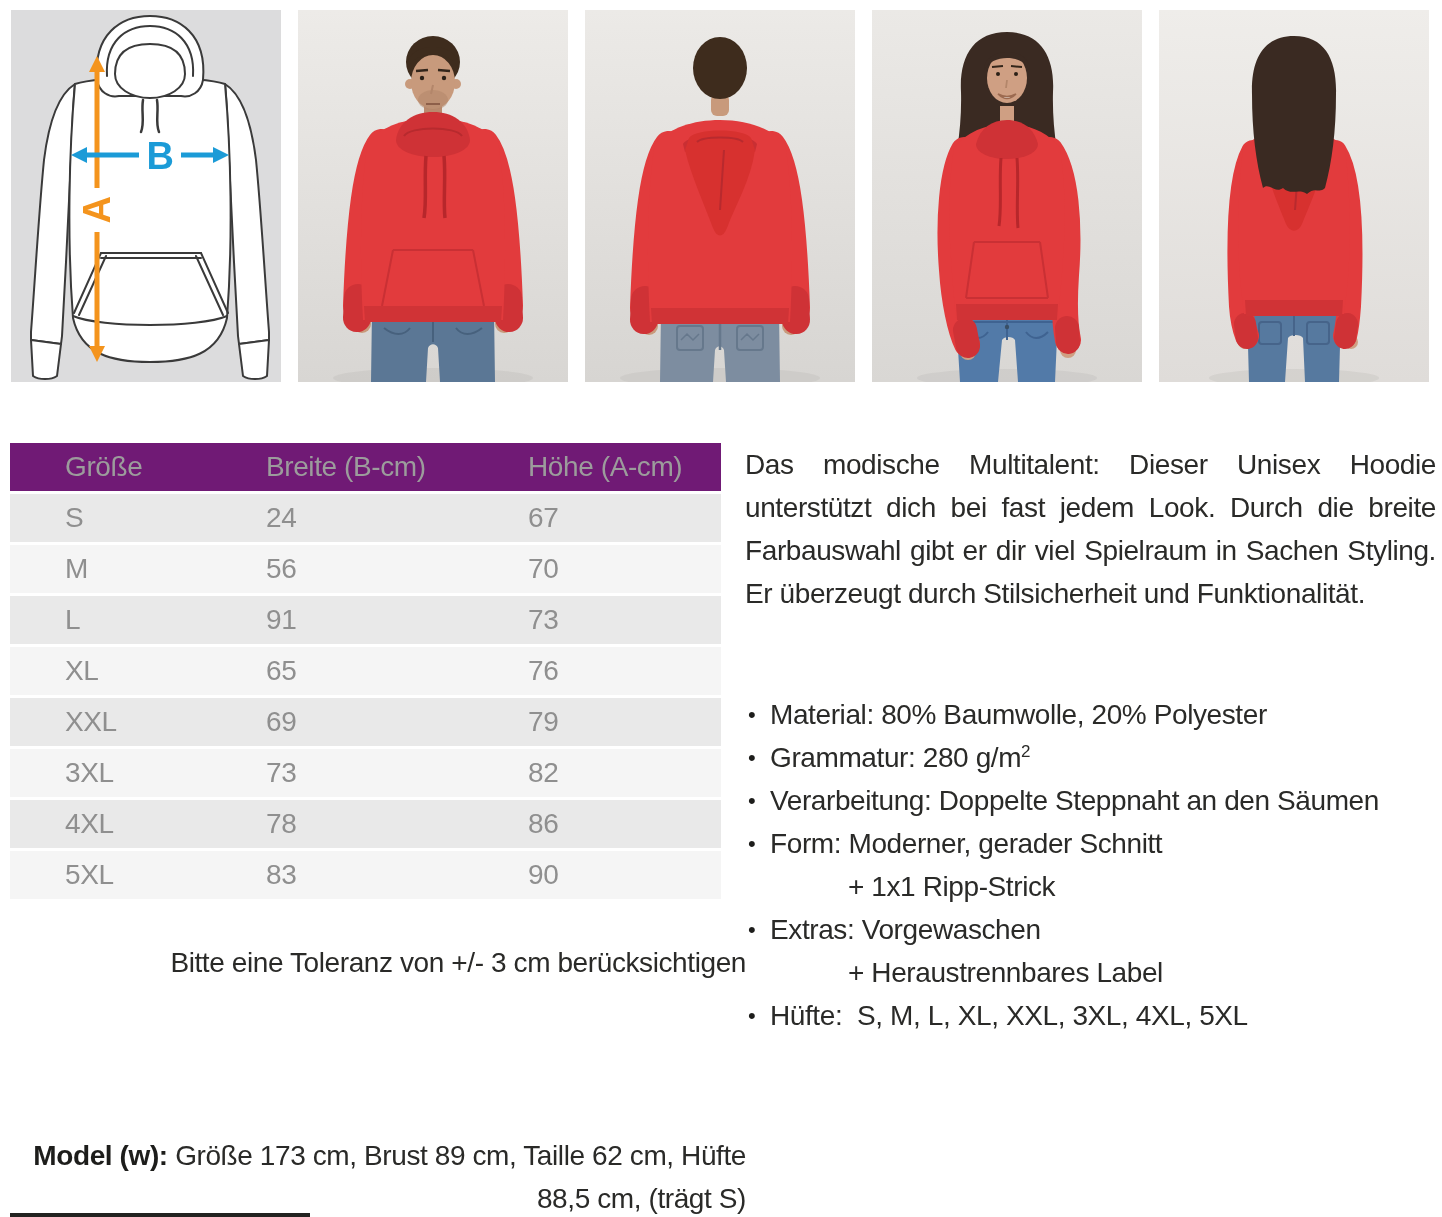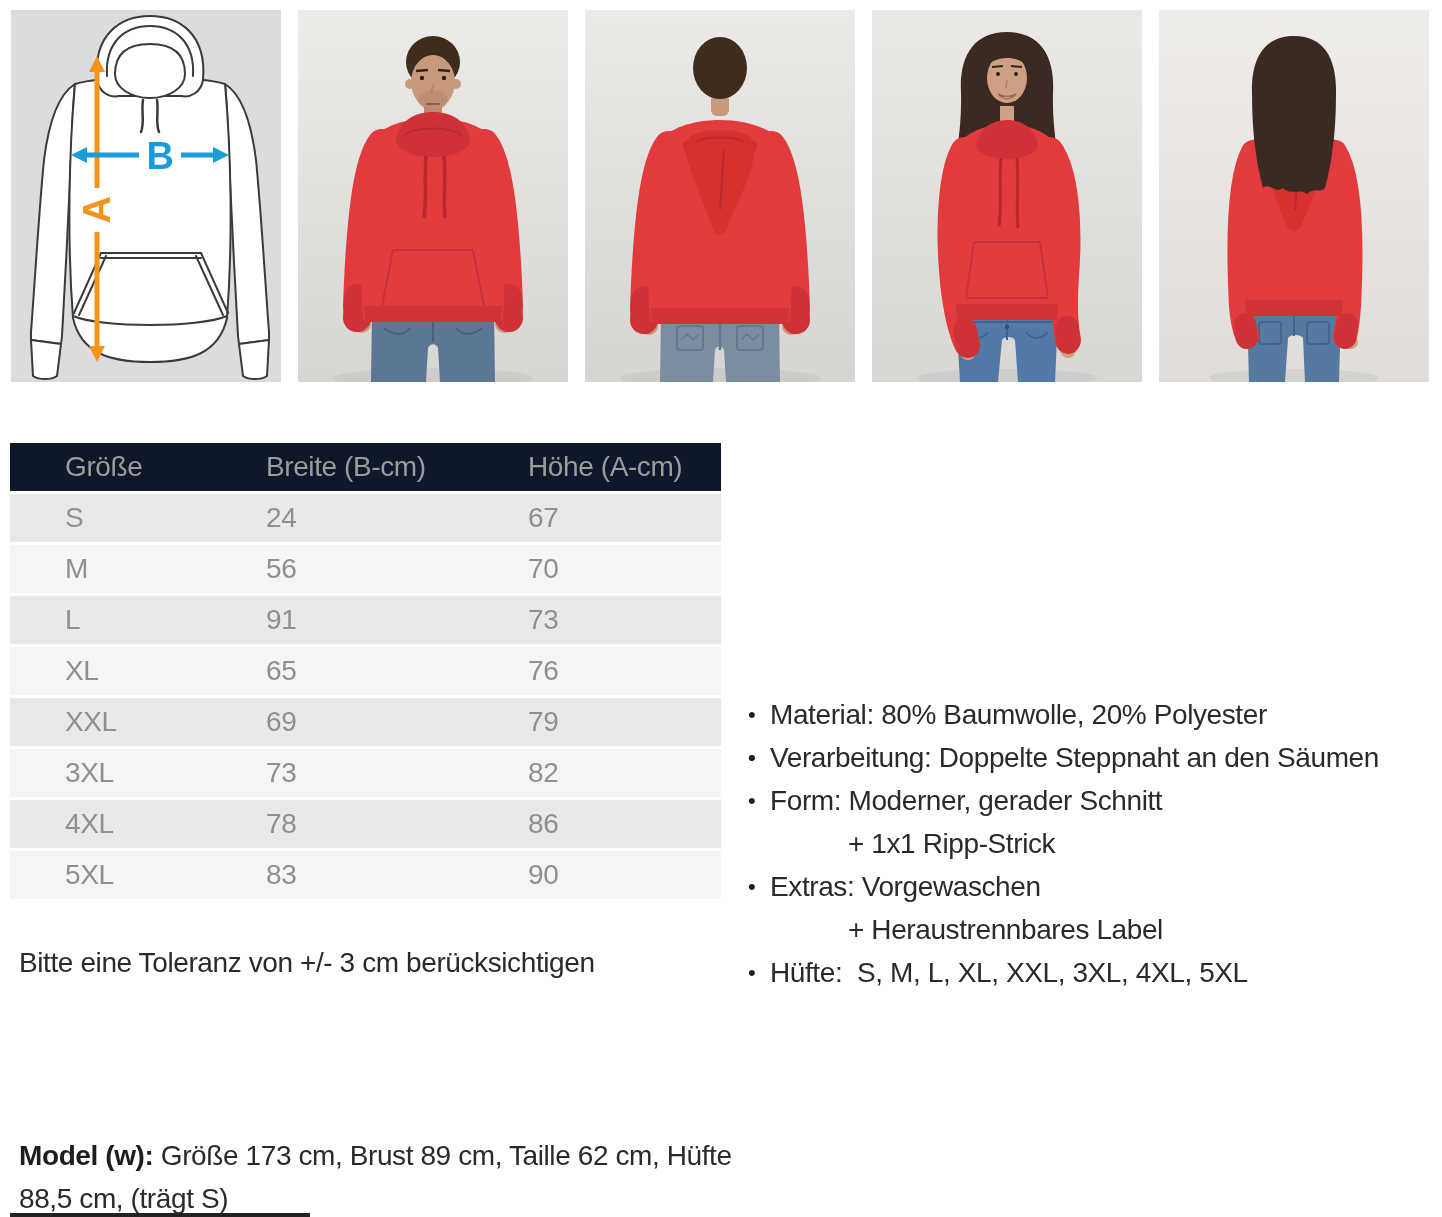--- a/index.html
+++ b/index.html
@@ -5,27 +5,27 @@
   html,body{margin:0;padding:0;background:#ffffff;}
   .page{position:relative;width:1442px;height:1217px;background:#ffffff;overflow:hidden;
         font-family:"Liberation Sans","DejaVu Sans",sans-serif;color:#2a2a28;letter-spacing:-0.4px;}
   
   .gallery{position:absolute;left:11px;top:10px;display:flex;gap:17px;}
   .panel{width:270px;height:372px;margin:0;padding:0;overflow:hidden;}
   .panel svg{display:block;}
   
   .size-table{position:absolute;left:10px;top:440px;width:711px;border-collapse:separate;border-spacing:0 3px;}
   .size-table th,.size-table td{height:48px;font-size:28px;font-weight:normal;text-align:left;vertical-align:middle;padding:0;}
-  .size-table th{background:#0f172a;color:#9c9c9c;}
+  .size-table th{background:#701a75;color:#9c9c9c;}
   .size-table td{color:#8f8f8f;}
   .size-table tr.dark td{background:#e9e9e9;}
   .size-table tr.light td{background:#f5f5f5;}
   .size-table th:first-child,.size-table td:first-child{padding-left:55px;}
   
-  .note{position:absolute;left:19px;width:718px;font-size:28px;line-height:43px;margin:0;color:#2a2a28;}
+  .note{position:absolute;left:28px;width:718px;font-size:28px;line-height:43px;margin:0;color:#2a2a28;text-align:right;}
   .note b{color:#1d1d1b;}
   .tolerance{top:941px;}
   .model-m{top:1008px;}
   .model-w{top:1134px;}
   .bottom-sliver{position:absolute;left:10px;top:1213px;width:300px;height:4px;background:#222220;}
   
   .intro{position:absolute;left:745px;top:443px;width:691px;margin:0;font-size:28px;line-height:43px;
          text-align:justify;color:#2a2a28;}
   .features{position:absolute;left:745px;top:693px;width:697px;margin:0;padding:0;list-style:none;
             font-size:28px;line-height:43px;color:#2a2a28;}
@@ -297,22 +297,23 @@
           <td>83</td>
           <td>90</td>
         </tr>
       </tbody>
   </table>
 
   <p class="note tolerance">Bitte eine Toleranz von +/- 3 cm berücksichtigen</p>
   <p class="note model-w"><b>Model (w):</b><span> Größe 173 cm, Brust 89 cm, Taille 62 cm, Hüfte 88,5 cm, (trägt S)</span></p>
   <div class="bottom-sliver"></div>
 
+  <p class="intro">Das modische Multitalent: Dieser Unisex Hoodie unterstützt dich bei fast jedem Look. Durch die breite Farbauswahl gibt er dir viel Spielraum in Sachen Styling. Er überzeugt durch Stilsicherheit und Funktionalität.</p>
   <ul class="features">
       <li><span class="dot">•</span><span class="btext">Material: 80% Baumwolle, 20% Polyester</span></li>
-      <li><span class="dot">•</span></li>
+      <li><span class="dot">•</span><span class="btext">Grammatur: 280 g/m<sup>2</sup></span></li>
       <li><span class="dot">•</span><span class="btext">Verarbeitung: Doppelte Steppnaht an den Säumen</span></li>
       <li><span class="dot">•</span><span class="btext">Form: Moderner, gerader Schnitt</span><div class="cont">+ 1x1 Ripp-Strick</div></li>
       <li><span class="dot">•</span><span class="btext">Extras: Vorgewaschen</span><div class="cont">+ Heraustrennbares Label</div></li>
       <li><span class="dot">•</span><span class="btext">Hüfte:  S, M, L, XL, XXL, 3XL, 4XL, 5XL</span></li>
     </ul>
 
 </div>
 
 </body></html>

